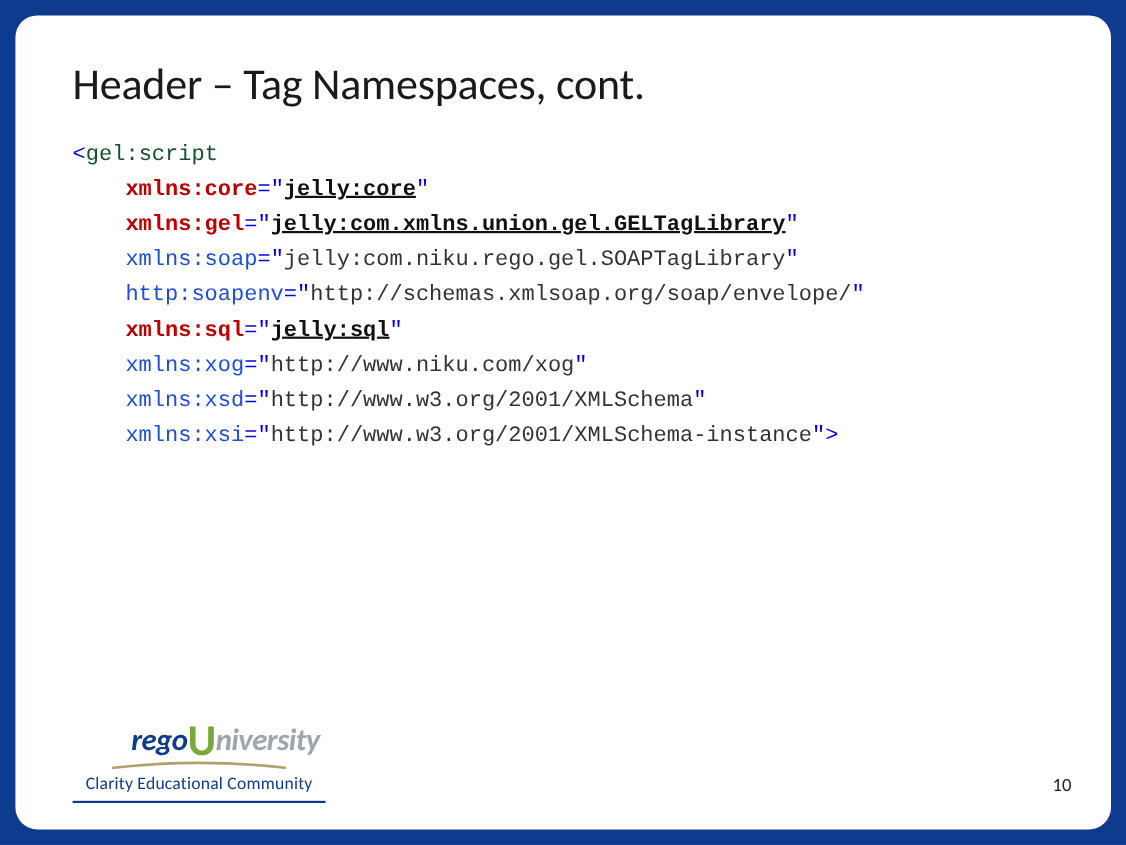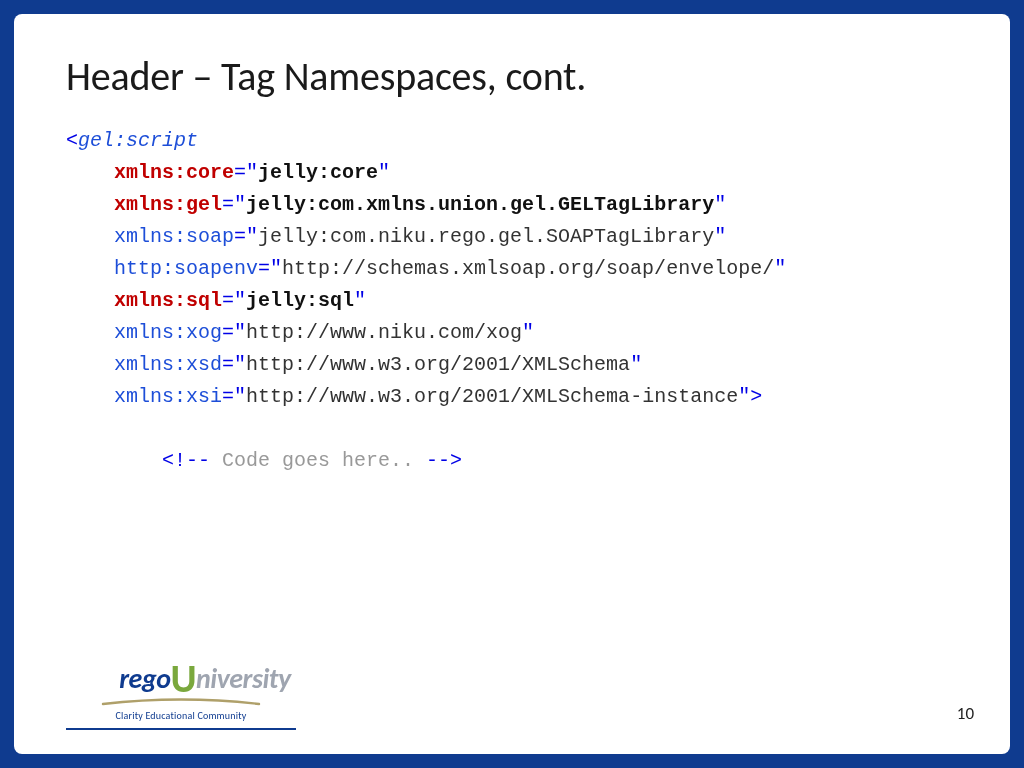--- a/index.html
+++ b/index.html
@@ -11,21 +11,21 @@
     font-family: Calibri, "Segoe UI", Arial, sans-serif;
     overflow: hidden;
   }
   .slide {
     position: absolute;
     left: 14px;
     top: 14px;
     width: 996px;
     height: 740px;
     background: #ffffff;
-    border-radius: 8px;
+    border-radius: 20px;
     box-sizing: border-box;
     padding: 38px 52px 30px 52px;
   }
   .title {
     font-size: 40px;
     font-weight: 400;
     color: #1a1a1a;
     margin-bottom: 24px;
     letter-spacing: -0.2px;
   }
@@ -33,27 +33,27 @@
     font-family: "Courier New", Courier, monospace;
     font-size: 20px;
     line-height: 32px;
     white-space: nowrap;
     color: #666666;
   }
   .code .ln { display: block; }
   .ind1 { padding-left: 48px; }
   .ind2 { padding-left: 96px; }
   .t-angle   { color: #0000e6; }
-  .t-tagname { color: #1d4ed8; font-style: italic; }
+  .t-tagname { color: #14532d; }
   .t-attr    { color: #1d4ed8; }
   .t-attr-b  { color: #c00000; font-weight: bold; }
   .t-eq      { color: #0000e6; }
   .t-quote   { color: #0000e6; }
   .t-val     { color: #333333; }
-  .t-val-b   { color: #111111; font-weight: bold; }
+  .t-val-b   { color: #111111; font-weight: bold; text-decoration: underline; }
   .t-cm-d    { color: #0000e6; }
   .t-cm-t    { color: #999999; }
   .footer {
     position: absolute;
     bottom: 24px;
     left: 52px;
     right: 36px;
     display: flex;
     align-items: flex-end;
     justify-content: space-between;
@@ -84,21 +84,21 @@
     margin-top: -2px;
   }
   .swoosh path {
     stroke: #afa06a;
     stroke-width: 2.4;
     fill: none;
     stroke-linecap: round;
   }
   .logo-tagline {
     color: #0f3b8f;
-    font-size: 10px;
+    font-size: 16px;
     margin-top: 2px;
     letter-spacing: 0.2px;
   }
   .page-num {
     font-size: 17px;
     color: #222222;
     padding-bottom: 6px;
     text-align: right;
   }
 </style>
@@ -121,23 +121,20 @@
         <span class="ln ind1"><span class="t-attr">xmlns:soap</span><span class="t-eq">=</span><span class="t-quote">"</span><span class="t-val">jelly:com.niku.rego.gel.SOAPTagLibrary</span><span class="t-quote">"</span></span>
         <span class="ln ind1"><span class="t-attr">http:soapenv</span><span class="t-eq">=</span><span class="t-quote">"</span><span class="t-val">http://schemas.xmlsoap.org/soap/envelope/</span><span class="t-quote">"</span></span>
         <span class="ln ind1"><span class="t-attr-b">xmlns:sql</span><span class="t-eq">=</span><span class="t-quote">"</span><span class="t-val-b">jelly:sql</span><span class="t-quote">"</span></span>
         <span class="ln ind1"><span class="t-attr">xmlns:xog</span><span class="t-eq">=</span><span class="t-quote">"</span><span class="t-val">http://www.niku.com/xog</span><span class="t-quote">"</span></span>
         <span class="ln ind1"><span class="t-attr">xmlns:xsd</span><span class="t-eq">=</span><span class="t-quote">"</span><span class="t-val">http://www.w3.org/2001/XMLSchema</span><span class="t-quote">"</span></span>
         <span class="ln ind1"><span class="t-attr">xmlns:xsi</span><span class="t-eq">=</span><span class="t-quote">"</span><span class="t-val">http://www.w3.org/2001/XMLSchema-instance</span><span class="t-quote">"</span><span class="t-angle">&gt;</span></span>
       </div>
 
     <span class="ln">&nbsp;</span>
 
-    <span class="ln ind2">
-      <span class="t-cm-d">&lt;!--</span><span class="t-cm-t"> Code goes here.. </span><span class="t-cm-d">--&gt;</span>
-    </span>
 
     <span class="ln">&nbsp;</span>
 
 
   </div>
 
   <div class="footer">
     <div class="logo-wrap">
       <div class="logo-text">
         <span class="logo-rego">rego</span><span class="logo-u">U</span><span class="logo-niv">niversity</span>

